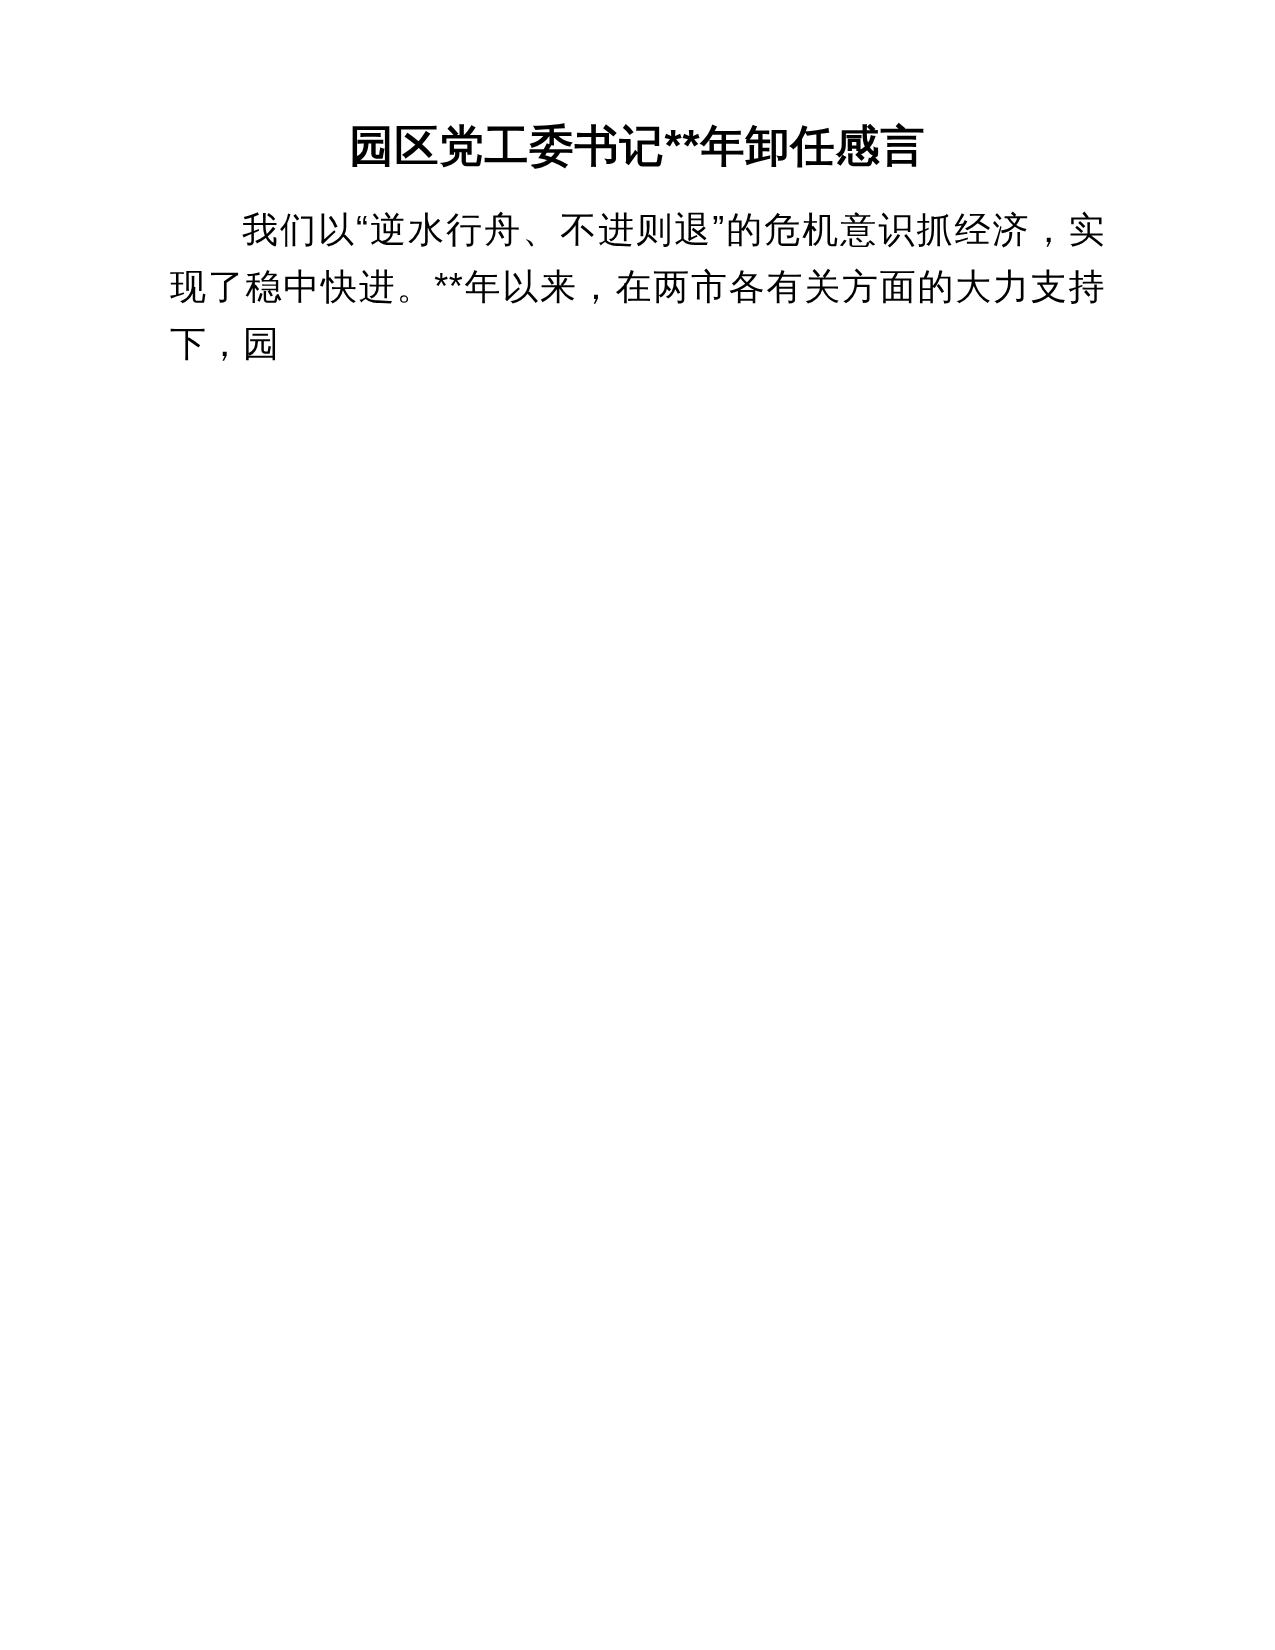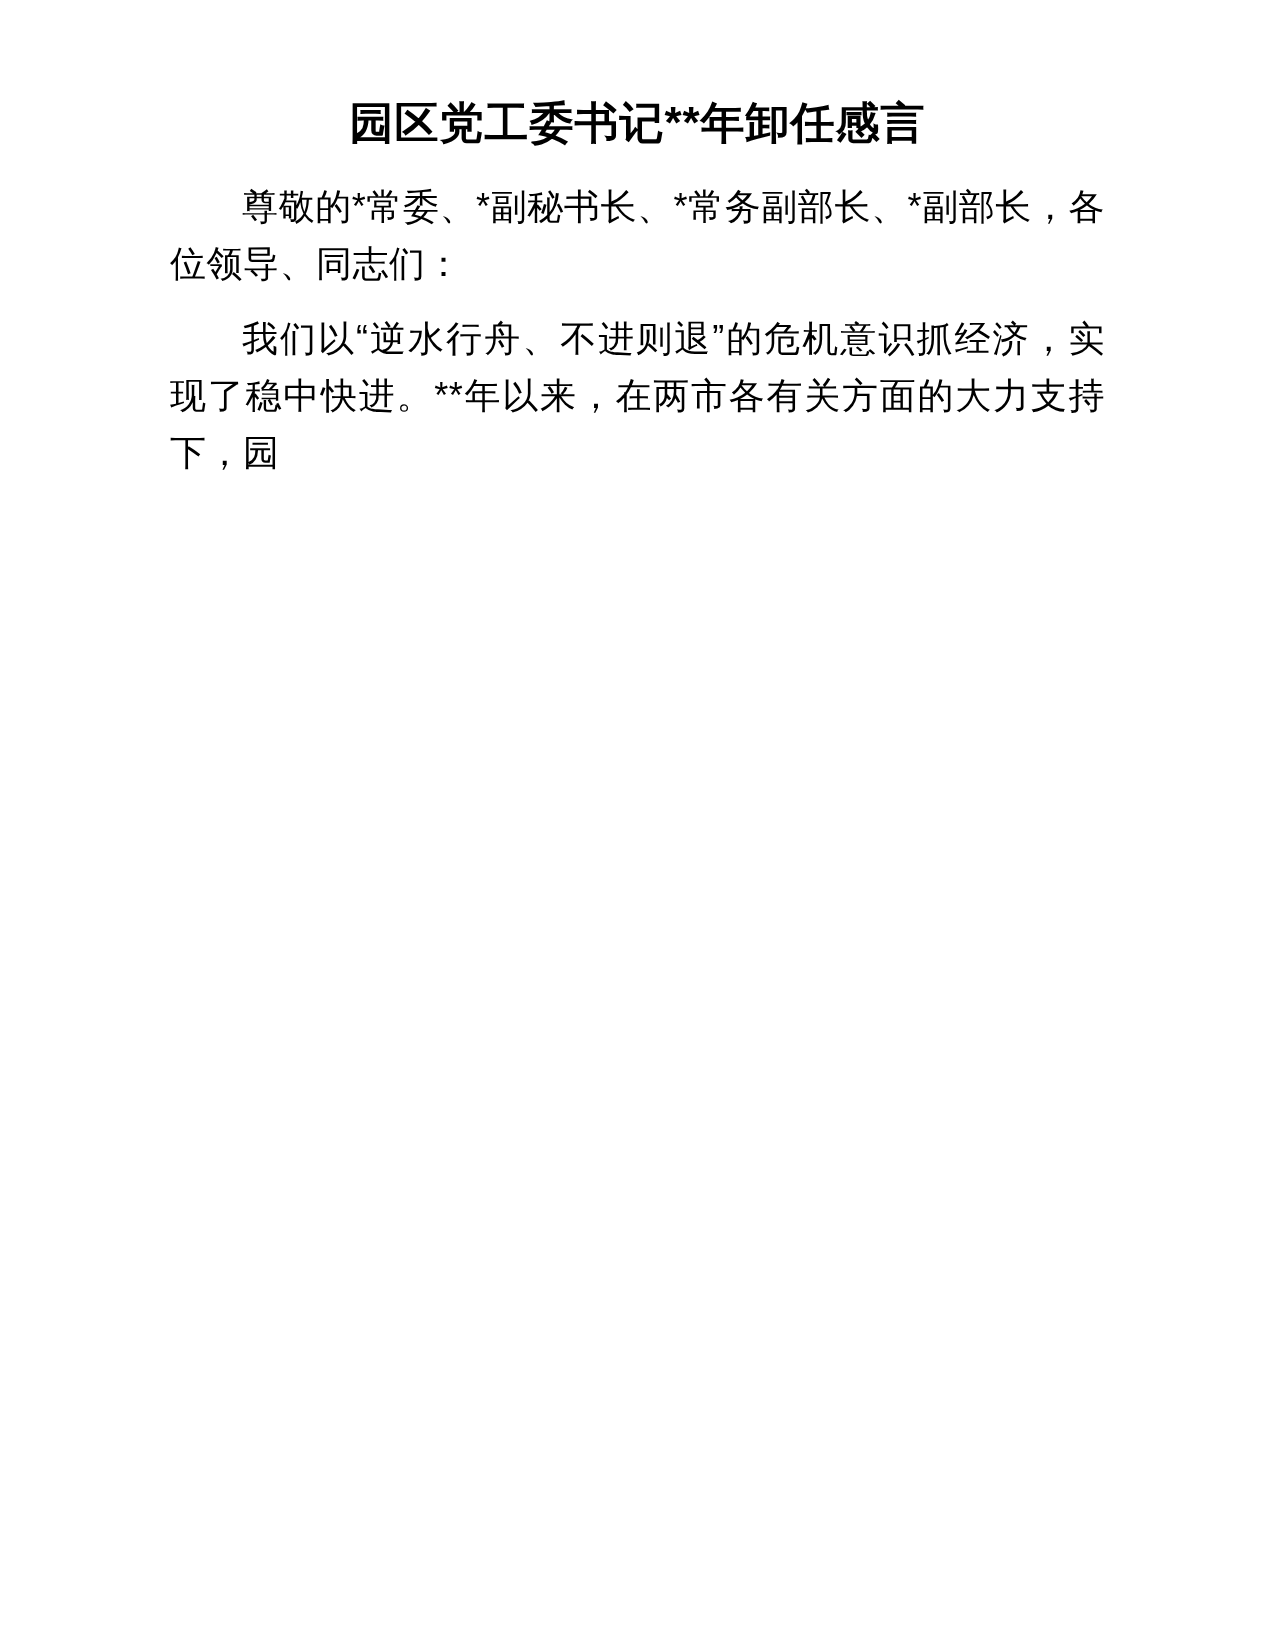--- a/index.html
+++ b/index.html
@@ -10,21 +10,21 @@
     body {
       width: 1275px;
       height: 1650px;
       font-family: "Liberation Sans", "DejaVu Sans", sans-serif;
       color: #000000;
     }
     .page {
       box-sizing: border-box;
       width: 1275px;
       height: 1650px;
-      padding: 92px 170px 0 170px;
+      padding: 115px 170px 0 170px;
       background: #ffffff;
       overflow: hidden;
     }
     .doc-title {
       font-size: 44px;
       line-height: 62px;
       font-weight: bold;
       text-align: center;
       margin: 0 0 24px 0;
       letter-spacing: 1px;
@@ -37,16 +37,15 @@
       text-align: justify;
       letter-spacing: 0.5px;
     }
   </style>
 </head>
 <body>
 
 <div class="page">
   <h1 class="doc-title">园区党工委书记**年卸任感言</h1>
   <div class="doc-body">
-    <p>尊敬的*常委、*副秘书长、*常务副部长、*副部长，各位领导、同志们：</p>
     <p>我们以“逆水行舟、不进则退”的危机意识抓经济，实现了稳中快进。**年以来，在两市各有关方面的大力支持下，园</p>
   </div>
 </div>
 
 </body></html>

